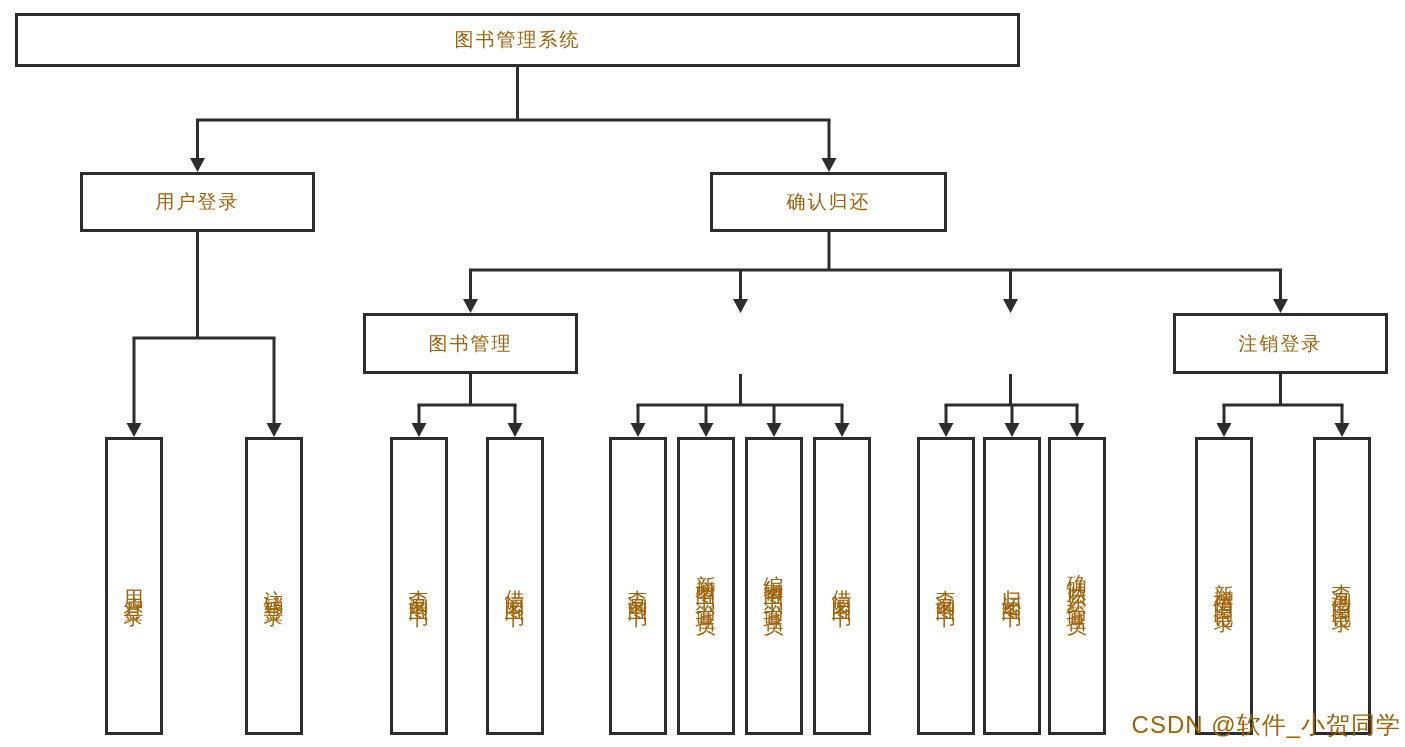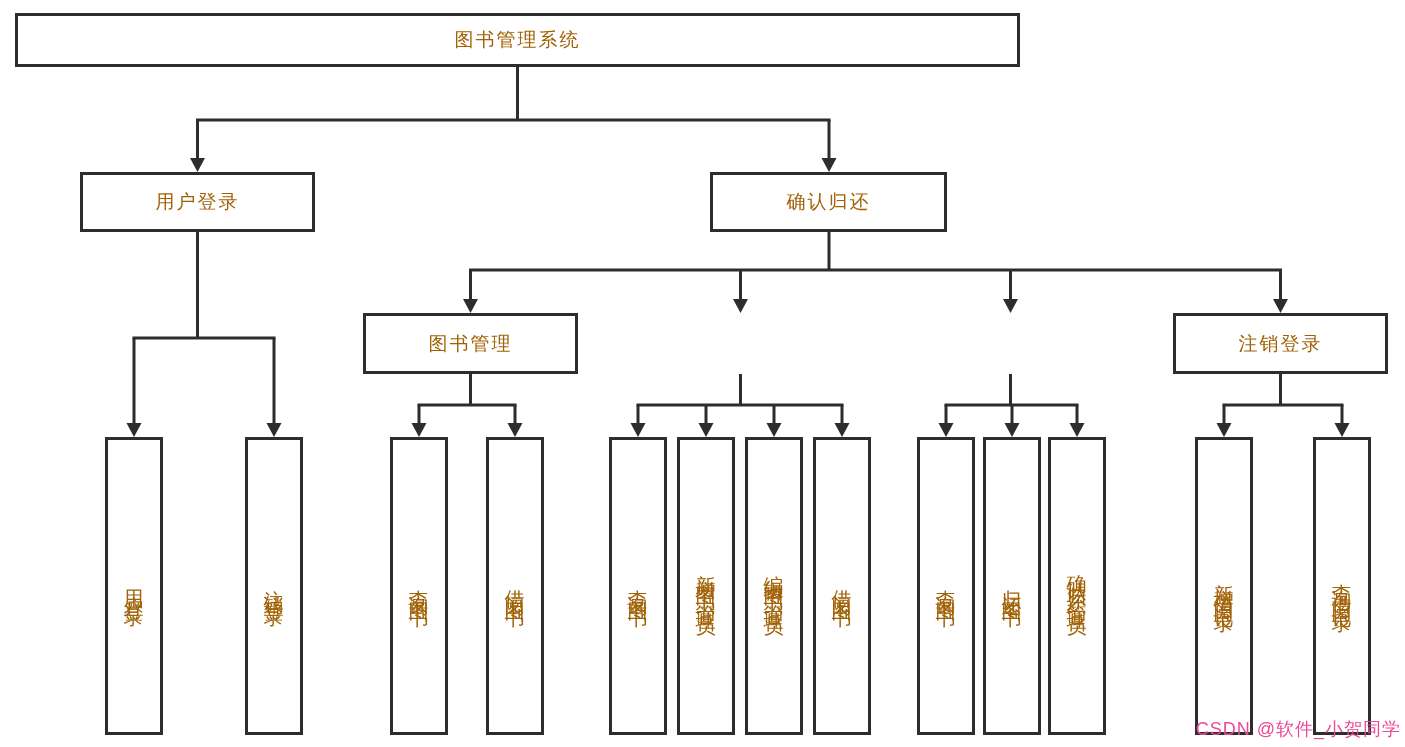--- a/index.html
+++ b/index.html
@@ -34,22 +34,22 @@
     writing-mode: vertical-rl;
     text-orientation: mixed;
     font-size: 20px;
     letter-spacing: 6px;
     line-height: 52px;
   }
   .watermark {
     position: absolute;
     right: 4px;
     bottom: 6px;
-    font-size: 18px;
-    color: #ec4899;
+    font-size: 24px;
+    color: #a16207;
     letter-spacing: 1px;
     white-space: nowrap;
     z-index: 5;
   }
 </style>
 </head>
 <body>
 
 <div class="canvas">
 

